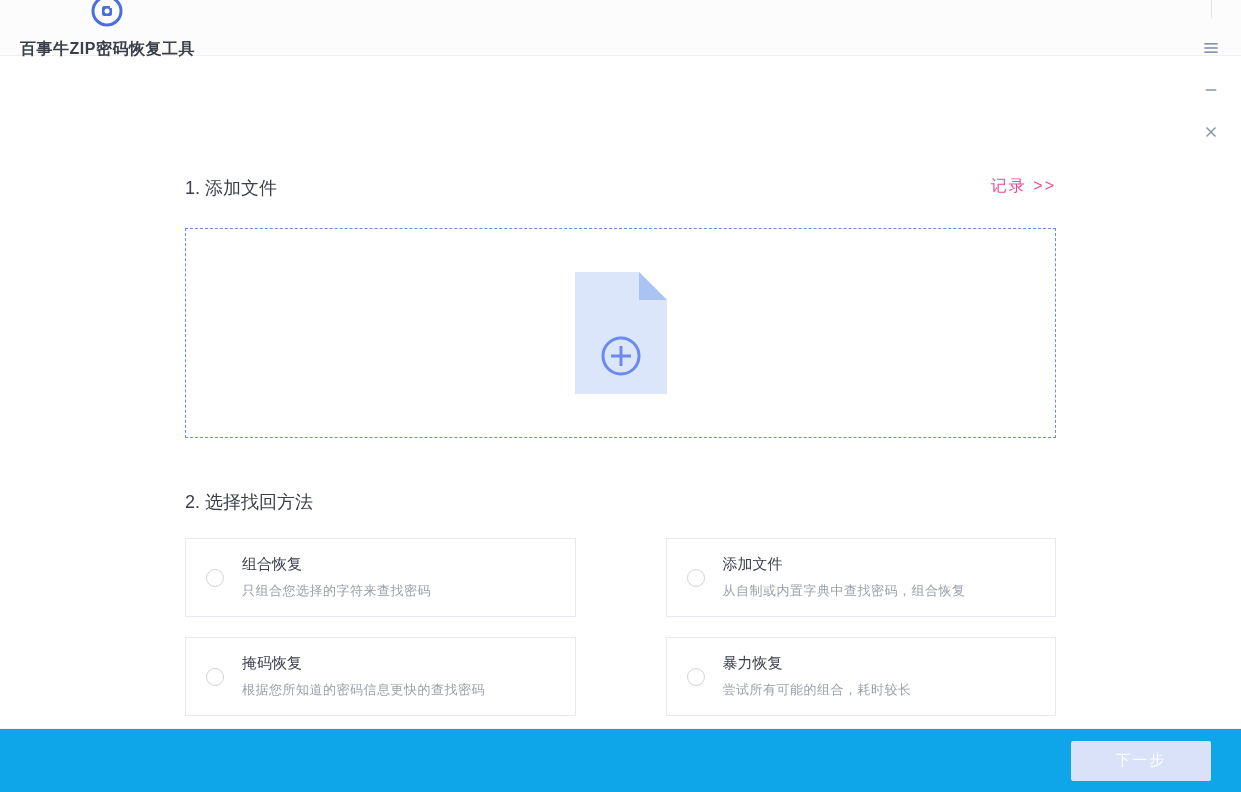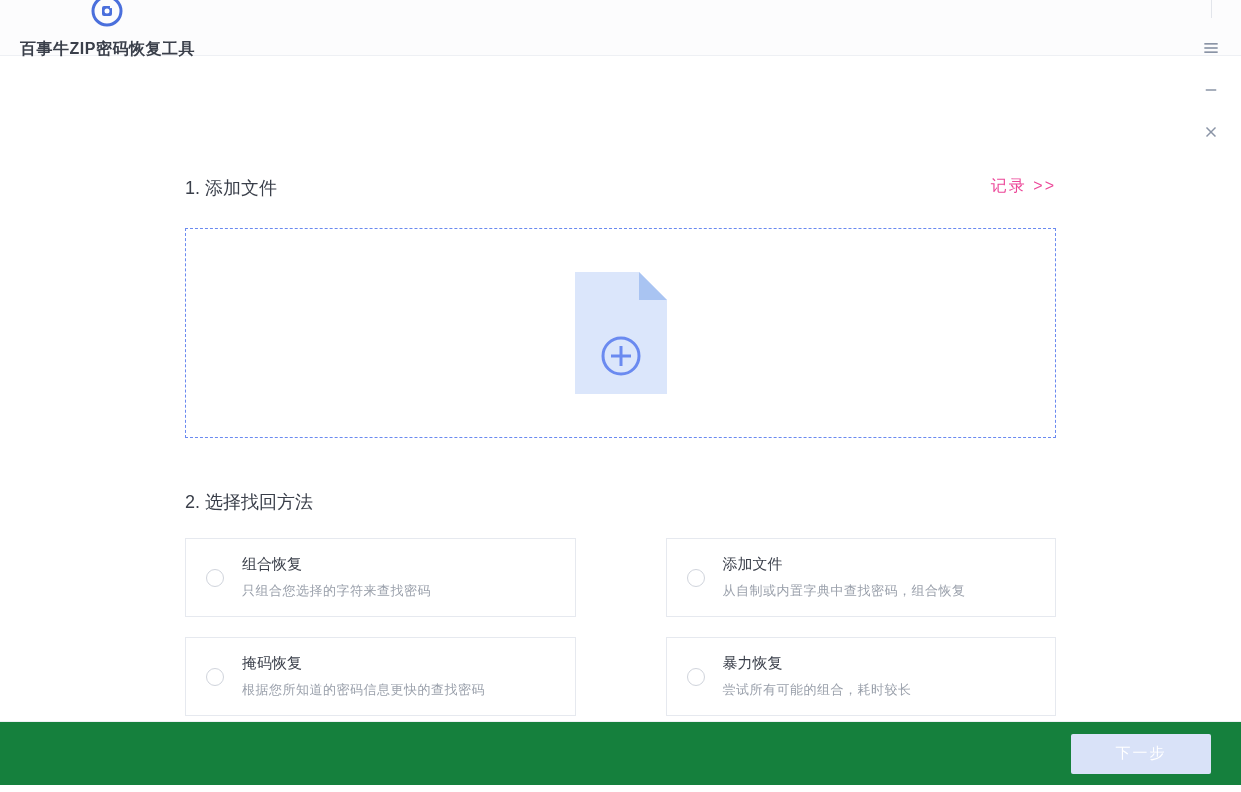--- a/index.html
+++ b/index.html
@@ -140,29 +140,29 @@
       color: #3a3f4a;
       font-weight: 500;
     }
     .method-desc {
       font-size: 13px;
       color: #9aa0ab;
       letter-spacing: 0.5px;
     }
     .footer {
       position: absolute;
-      bottom: 7px;
+      bottom: 0;
       left: 0;
       right: 0;
       height: 64px;
       display: flex;
       align-items: center;
       justify-content: flex-end;
       padding: 0 30px;
-      background: #15803d;
+      background: #0ea5e9;
       border-top: 1px solid #edf0f4;
     }
     .next-btn {
       width: 140px;
       height: 40px;
       background: #d9e2f8;
       color: #ffffff;
       font-size: 15px;
       border: none;
       border-radius: 2px;

